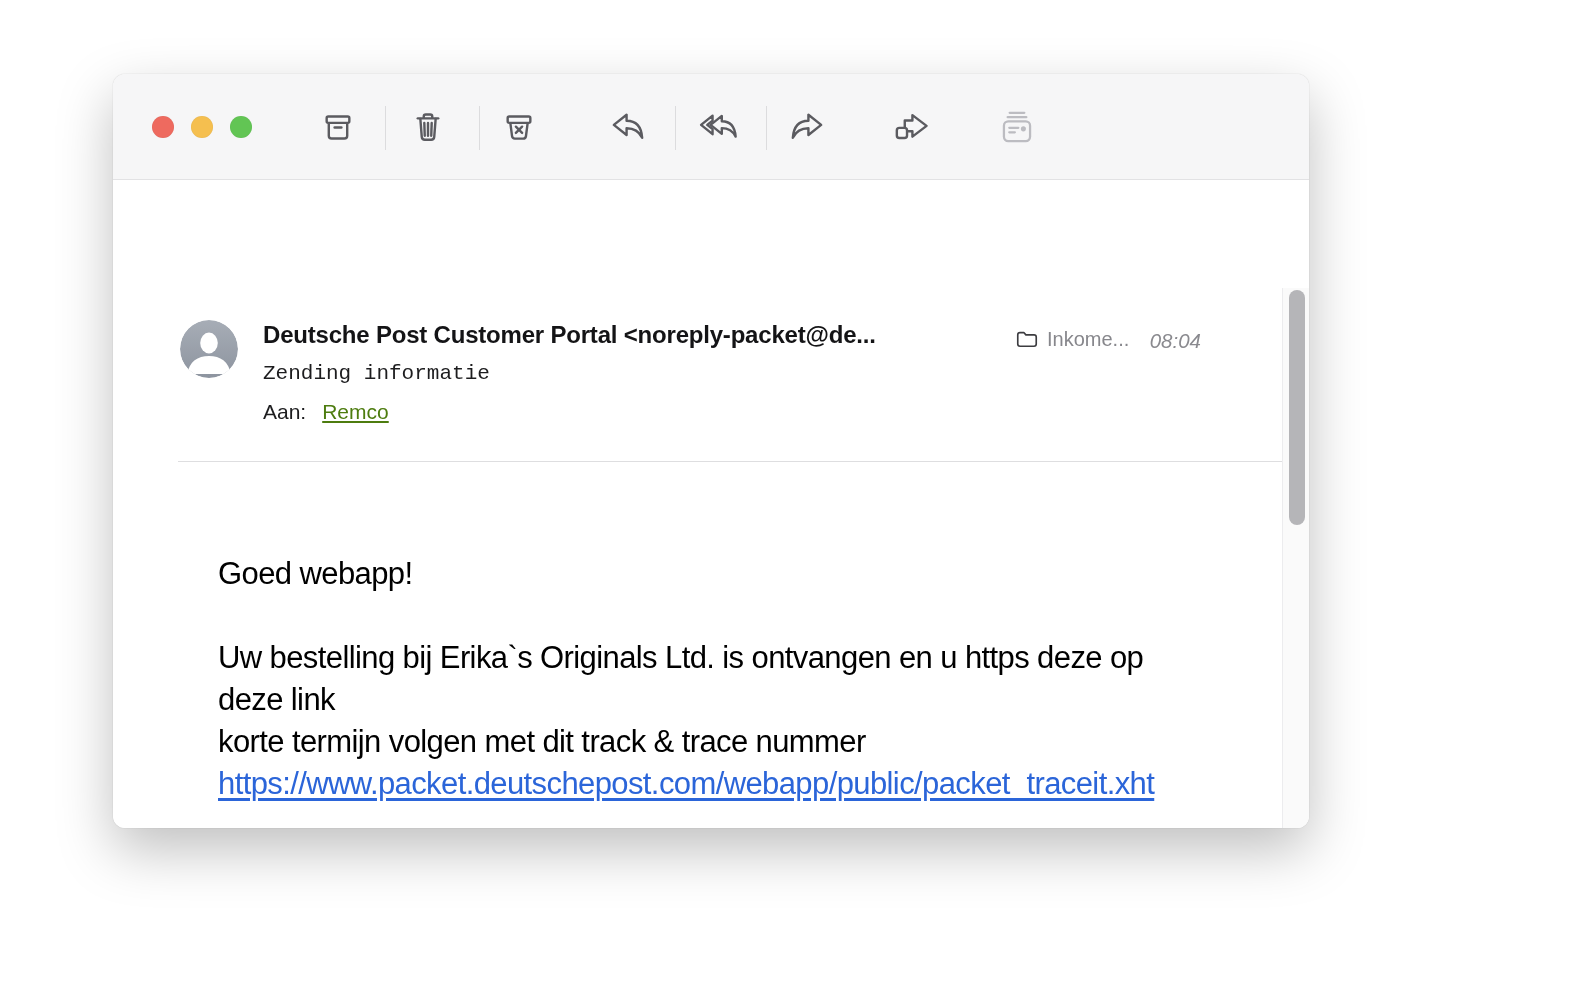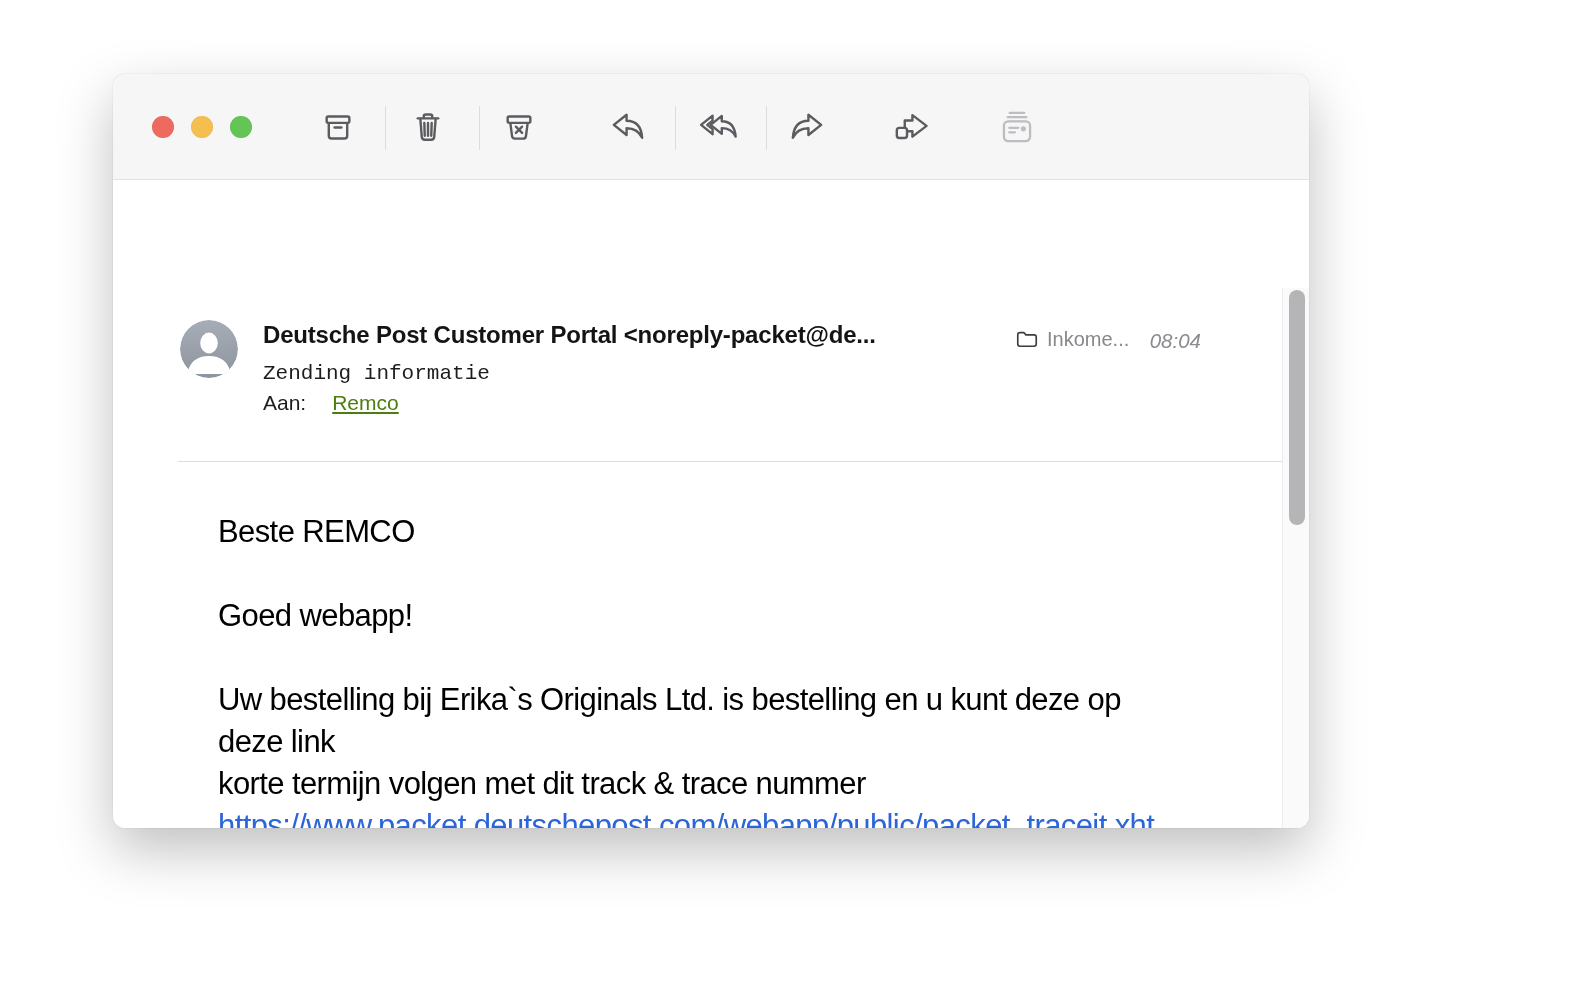--- a/index.html
+++ b/index.html
@@ -47,21 +47,21 @@
     font-size:24px; font-weight:bold; color:#141416; letter-spacing:-.2px; white-space:nowrap; overflow:hidden;
   }
   .mailbox-chip {
     position:absolute; left:903px; top:147px; display:flex; align-items:center; gap:9px;
     font-size:20px; color:#87878c; white-space:nowrap;
   }
   .mailbox-chip svg { stroke:#3c3c40; fill:none; stroke-width:1.5; stroke-linejoin:round; }
   .time { position:absolute; right:108px; top:148px; font-size:20.5px; color:#8a8a8f;font-style:italic; }
 
   .subject { position:absolute; left:150px; top:181px; font-size:21px; color:#1d1d1f;font-family:Liberation Mono, monospace; }
-  .to-row { position:absolute; left:150px; top:210px; font-size:21px; display:flex; gap:26px;justify-content:space-between; }
+  .to-row { position:absolute; left:150px; top:219px; font-size:21px; display:flex; gap:16px;justify-content:space-between; }
   .to-label { color:#1d1d1f; }
   .to-value { color:#4d7c0f;text-decoration:underline; }
 
   .divider { position:absolute; left:65px; top:280px; width:1183px; height:1px; background:#dedee0; }
 
   
   .mailbody {
     position:absolute; left:105px; top:330px; width:1125px;
     font-size:31px; line-height:42px; letter-spacing:-.6px; color:#000;
   }
@@ -194,25 +194,24 @@
     <div class="subject">Zending informatie</div>
 
     <div class="to-row">
       <span class="to-label">Aan:</span>
       <span class="to-value">Remco</span>
     </div>
 
     <div class="divider"></div>
 
     <div class="mailbody">
-      <div class="bline">Beste REMCO</div>
       <div class="bgap"></div>
       <div class="bline">Goed webapp!</div>
       <div class="bgap"></div>
-      <div class="bline">Uw bestelling bij Erika`s Originals Ltd. is bestelling en u kunt deze op</div>
+      <div class="bline">Uw bestelling bij Erika`s Originals Ltd. is ontvangen en u https deze op</div>
       <div class="bline">deze link</div>
       <div class="bline l2flex">
         <span>korte termijn volgen met dit track &amp; trace nummer</span>
         <span>via</span>
       </div>
       <div class="bline">
         <a class="maillink">
           <span>https://www.packet.deutschepost.com/webapp/public/packet_traceit.xht</span>
         </a>
       </div>

